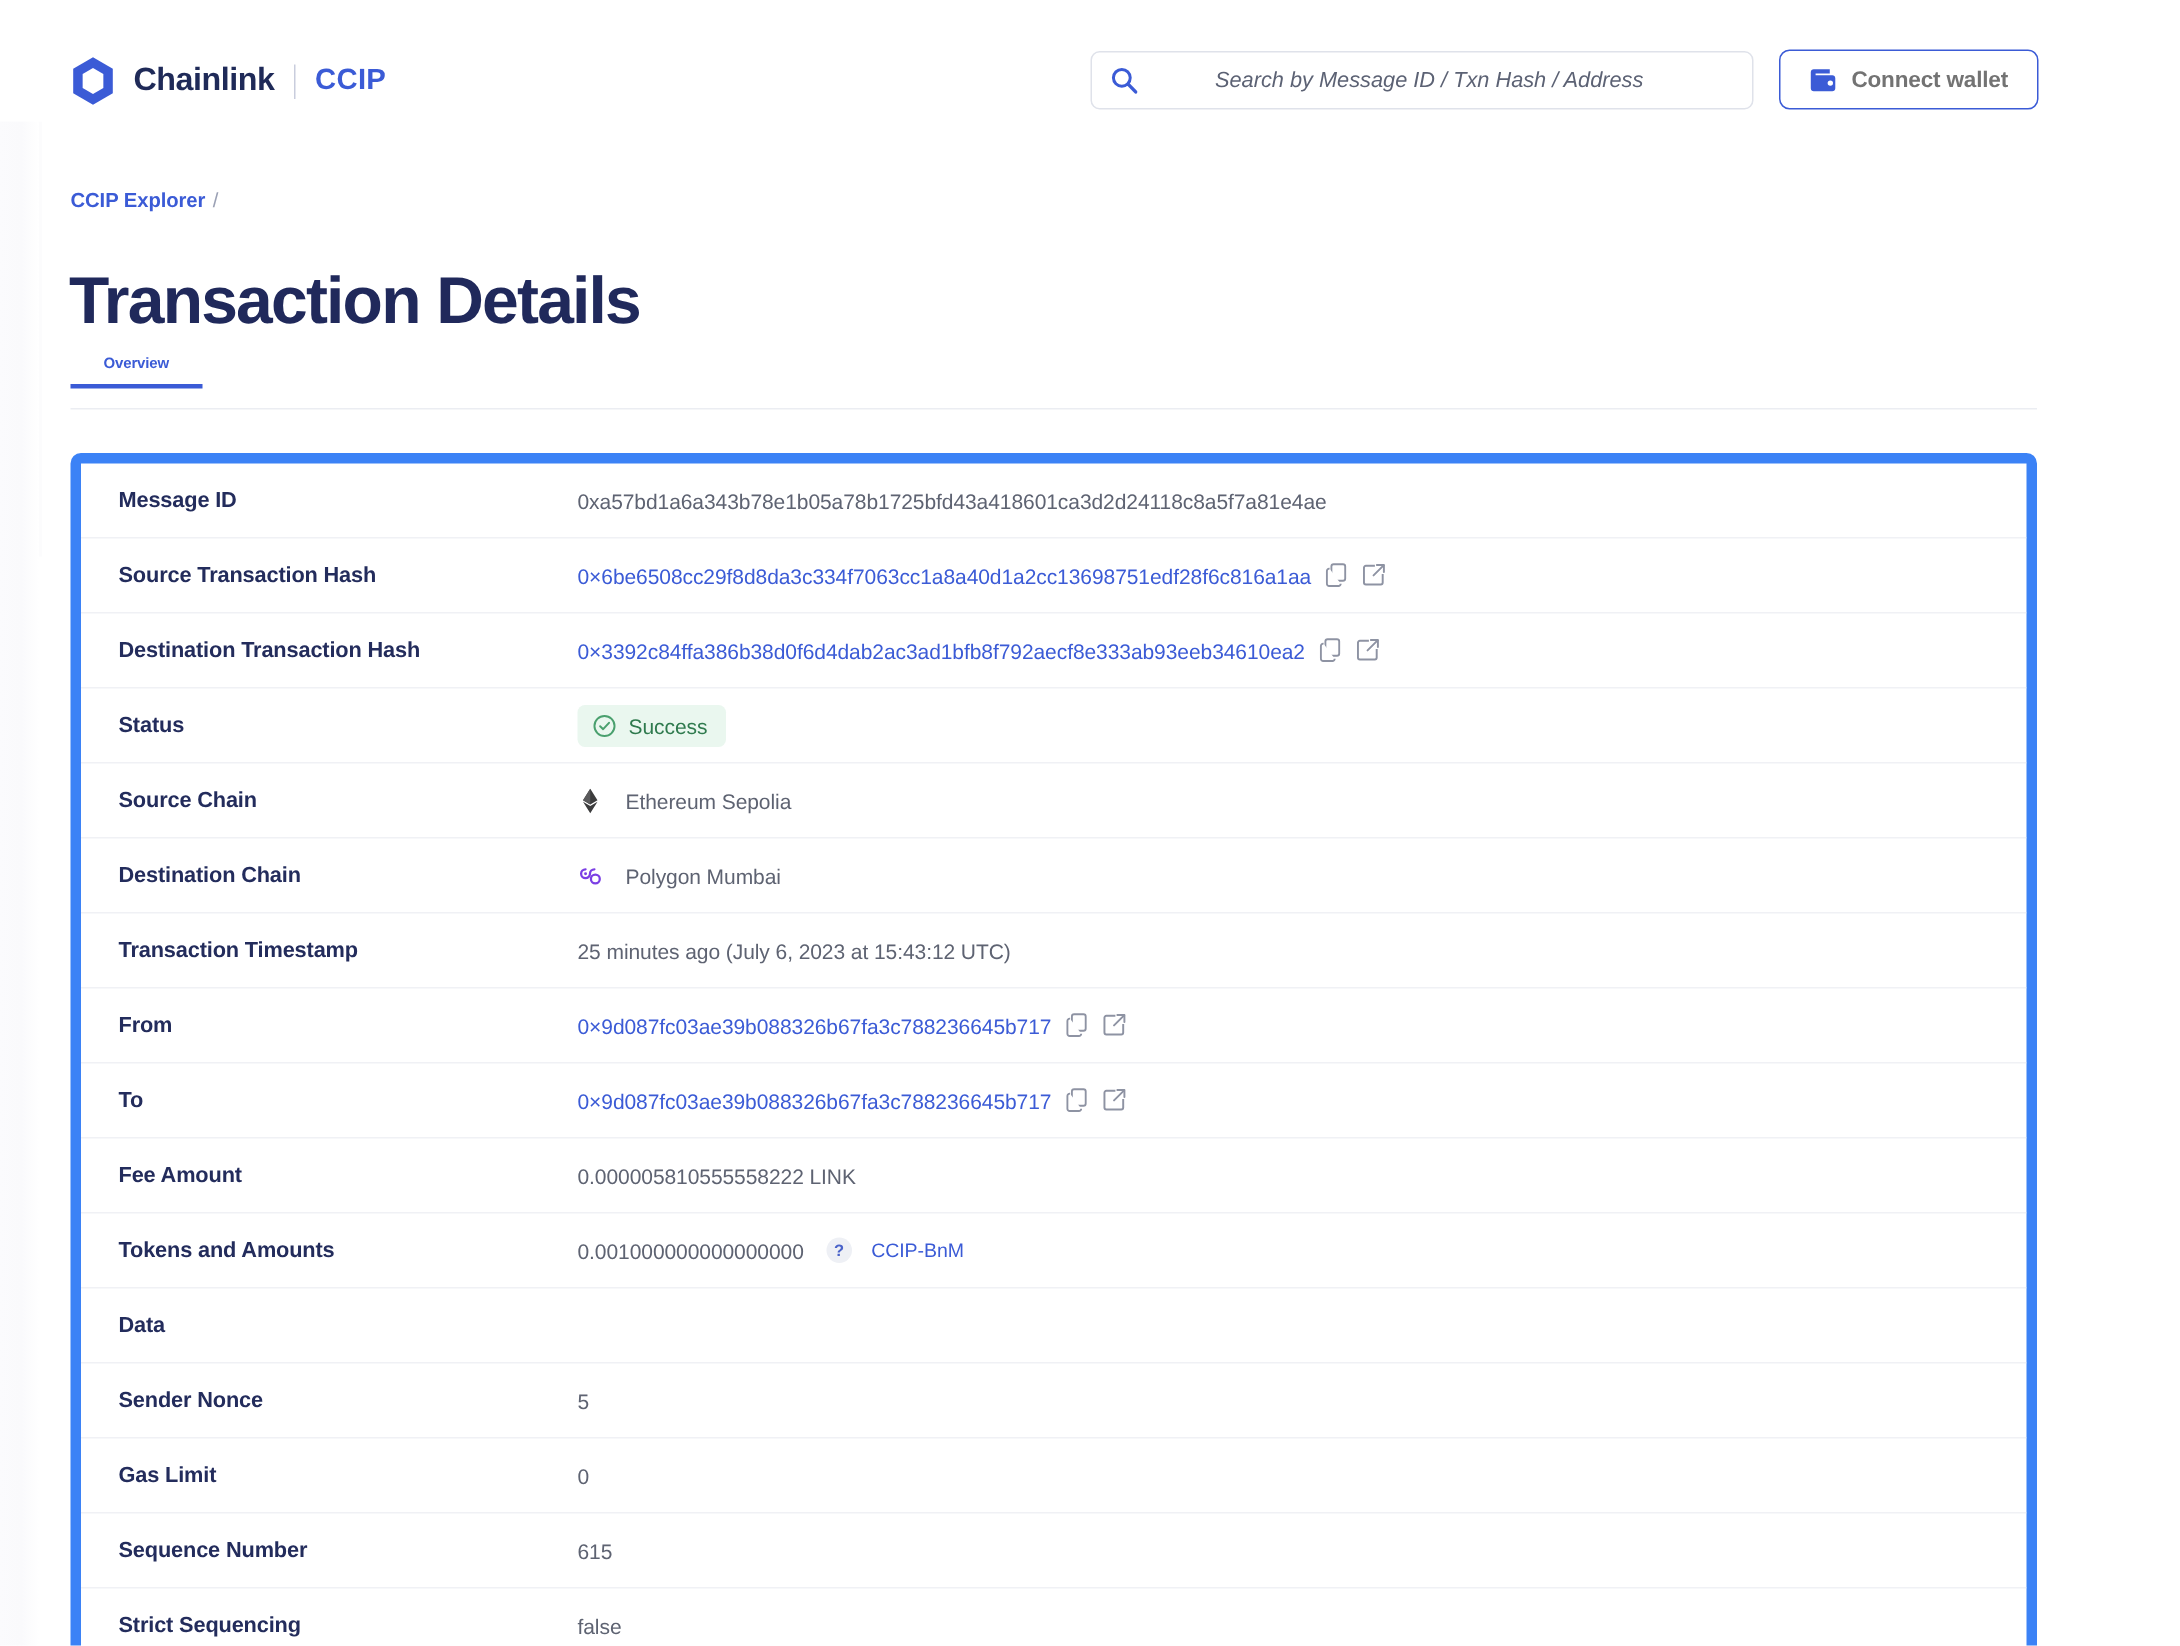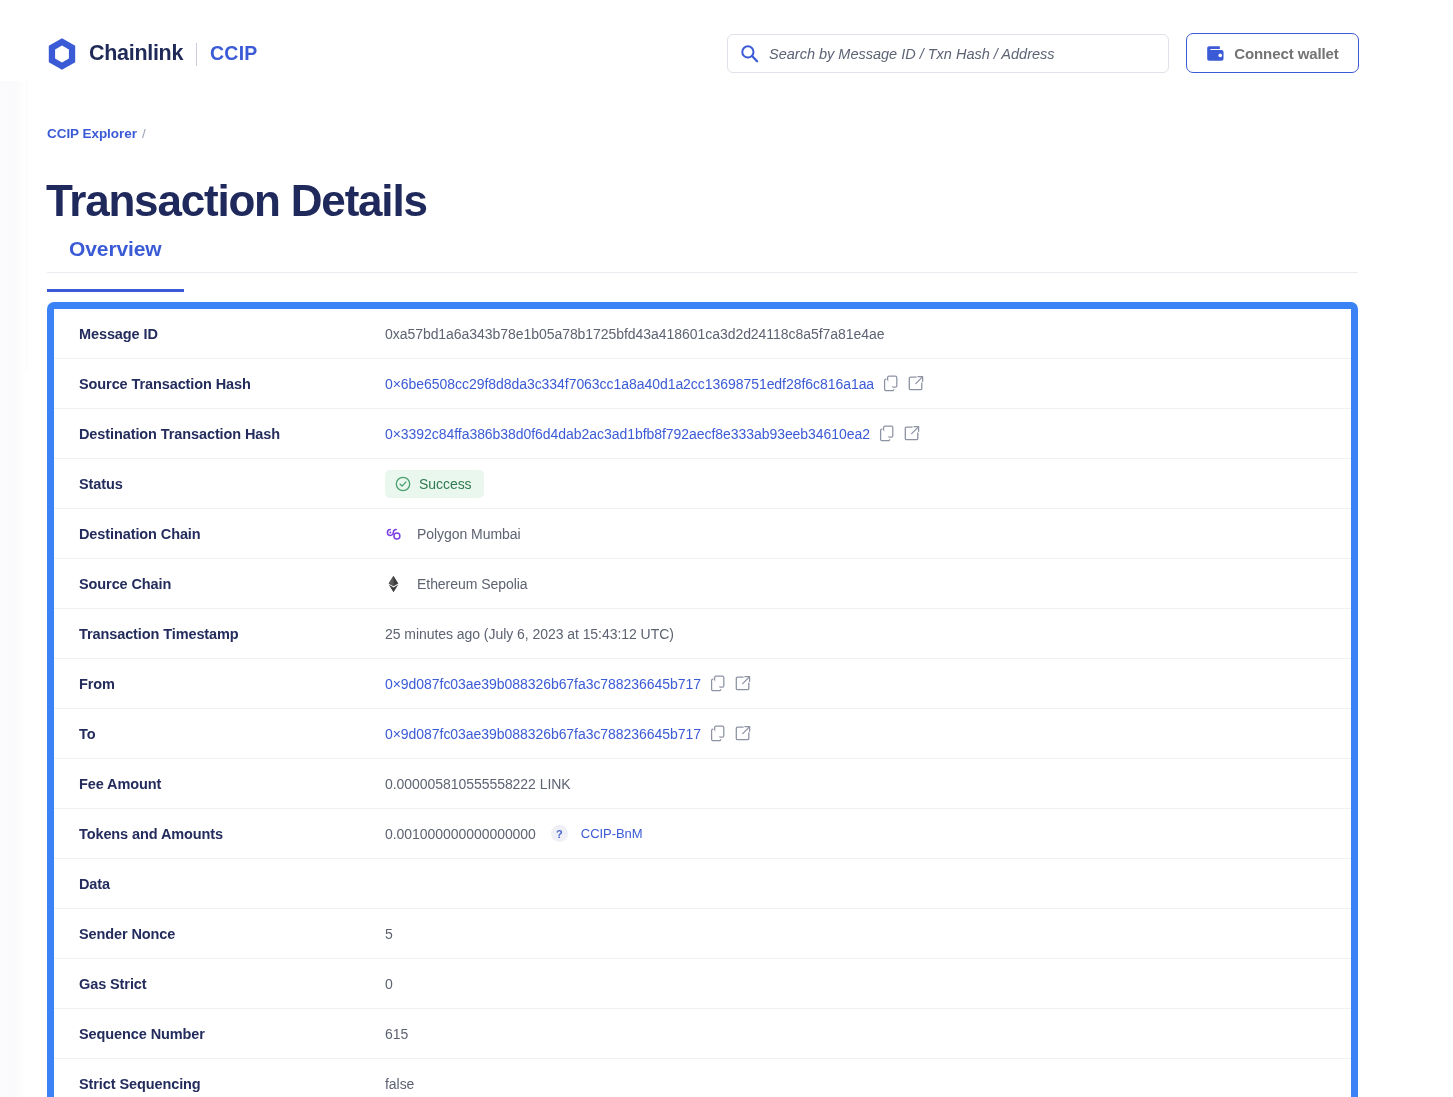--- a/index.html
+++ b/index.html
@@ -50,21 +50,21 @@
   .brand-sub {
     font-size: 19.5px; font-weight: 700; color: #3b5bd6;
     letter-spacing: 0.2px; line-height: 1;
   }
 
   .searchbox {
     position: absolute; left: 727px; top: 8px;
     width: 442px; height: 39px;
     border: 1px solid #dfe2ea; border-radius: 6px;
     background: #fff;
-    display: flex; align-items: center; padding: 0 12px;
+    display: flex; align-items: center; padding: 0 12px; gap: 41px;
   }
   .search-icon { width: 19px; height: 19px; flex: 0 0 19px; margin-right: 10px; }
   .search-input {
     border: none; outline: none; background: transparent;
     font-family: "Liberation Sans", sans-serif;
     font-size: 14.5px; font-style: italic; color: #3e4456;
     width: 100%; padding: 0;
   }
   .search-input::placeholder { color: #5c6274; font-style: italic; opacity: 1; }
 
@@ -99,22 +99,22 @@
 
   
   .tabs {
     position: absolute; left: 47px; top: 203px;
     width: 1311px; height: 44px;
     border-bottom: 1px solid #ebedf2;
     display: flex; align-items: flex-start;
   }
   .tab {
     position: relative;
-    padding: 8px 22px 30px 22px;
-    font-size: 21px; font-weight: 700; color: #3b5bd6;
+    padding: 8px 22px 10px 22px;
+    font-size: 10px; font-weight: 700; color: #3b5bd6;
     cursor: pointer; letter-spacing: -0.1px; text-align: center;
   }
   .tab.active::after {
     content: ""; position: absolute; left: 0; right: 0; bottom: -1px;
     height: 3px; background: #3b5bd6;
   }
 
   
   .detail-table {
     position: absolute; left: 47px; top: 276px;
@@ -283,46 +283,46 @@
           <span class="badge-success">
             <svg class="check-icon" viewBox="0 0 16 16">
               <circle cx="8" cy="8" r="6.7" fill="none" stroke="#4aa06e" stroke-width="1.3"></circle>
               <path d="M5.1 8.2 L7.1 10.1 L11.0 5.9" fill="none" stroke="#4aa06e" stroke-width="1.35" stroke-linecap="round" stroke-linejoin="round"></path>
             </svg>
             <span class="btext">Success</span>
           </span>
         </div>
       </div>
       <div class="row">
+        <div class="label">Source Chain</div>
+        <div class="value">
+          <span class="chain-cell">
+            <svg class="chain-icon" viewBox="0 0 17 19">
+              <path d="M8.5 0.8 L13.6 9.0 L8.5 12.0 L3.4 9.0 Z" fill="#3c3c3d"></path>
+              <path d="M8.5 13.1 L13.6 10.1 L8.5 18.2 L3.4 10.1 Z" fill="#3c3c3d"></path>
+              <path d="M8.5 0.8 L8.5 12.0 L3.4 9.0 Z" fill="#5a5a5c"></path>
+            </svg>
+            <span class="chain-name">Ethereum Sepolia</span>
+          </span>
+        </div>
+      </div>
+      <div class="row">
         <div class="label">Destination Chain</div>
         <div class="value">
           <span class="chain-cell">
             <svg class="chain-icon" viewBox="0 0 19 18">
               <path d="M6.0 4.0 a3.3 3.3 0 1 0 0 6.6 a3.3 3.3 0 0 0 3.3 -3.3 a3.3 3.3 0 0 1 3.3 -3.3" fill="none" stroke="#7b3fe4" stroke-width="1.7" stroke-linecap="round"></path>
               <circle cx="13.3" cy="11.2" r="3.3" fill="none" stroke="#7b3fe4" stroke-width="1.7"></circle>
               <circle cx="6.0" cy="7.3" r="1.1" fill="#7b3fe4"></circle>
             </svg>
             <span class="chain-name">Polygon Mumbai</span>
           </span>
         </div>
       </div>
       <div class="row">
-        <div class="label">Source Chain</div>
-        <div class="value">
-          <span class="chain-cell">
-            <svg class="chain-icon" viewBox="0 0 17 19">
-              <path d="M8.5 0.8 L13.6 9.0 L8.5 12.0 L3.4 9.0 Z" fill="#3c3c3d"></path>
-              <path d="M8.5 13.1 L13.6 10.1 L8.5 18.2 L3.4 10.1 Z" fill="#3c3c3d"></path>
-              <path d="M8.5 0.8 L8.5 12.0 L3.4 9.0 Z" fill="#5a5a5c"></path>
-            </svg>
-            <span class="chain-name">Ethereum Sepolia</span>
-          </span>
-        </div>
-      </div>
-      <div class="row">
         <div class="label">Transaction Timestamp</div>
         <div class="value">
           <span class="mono-plain">25 minutes ago (July 6, 2023 at 15:43:12 UTC)</span>
         </div>
       </div>
       <div class="row">
         <div class="label">From</div>
         <div class="value">
           <a class="hashlink" href="#">0×9d087fc03ae39b088326b67fa3c788236645b717</a>
           <span class="icon-btn">
@@ -379,21 +379,21 @@
           <span class="empty-val"></span>
         </div>
       </div>
       <div class="row">
         <div class="label">Sender Nonce</div>
         <div class="value">
           <span class="mono-plain">5</span>
         </div>
       </div>
       <div class="row">
-        <div class="label">Gas Strict</div>
+        <div class="label">Gas Limit</div>
         <div class="value">
           <span class="mono-plain">0</span>
         </div>
       </div>
       <div class="row">
         <div class="label">Sequence Number</div>
         <div class="value">
           <span class="mono-plain">615</span>
         </div>
       </div>

